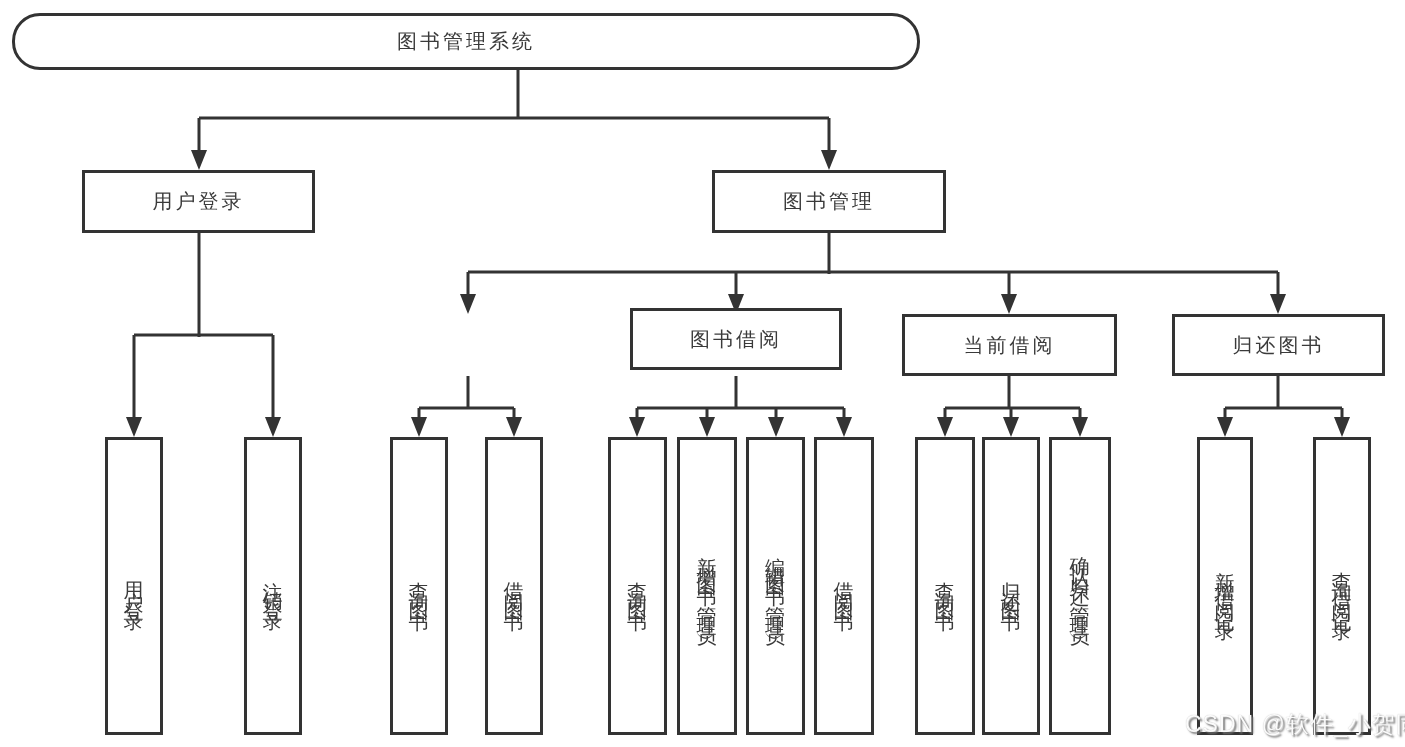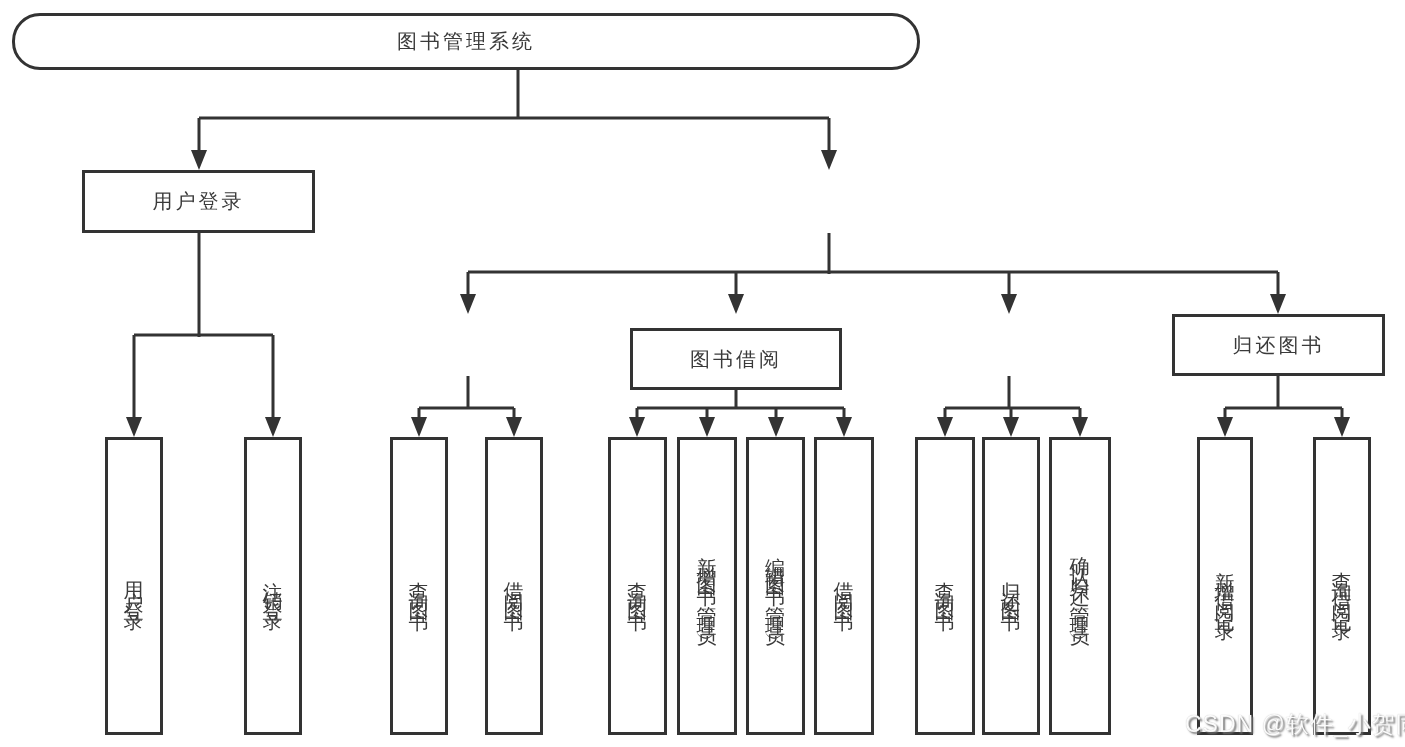--- a/index.html
+++ b/index.html
@@ -42,21 +42,21 @@
     letter-spacing:1px;
     white-space:nowrap;
     color:rgba(255,255,255,0.95);
     text-shadow:2px 2px 2px rgba(110,110,110,0.95), 0 0 1px rgba(150,150,150,0.7);
   }
   
   .n-root{left:12px;top:13px;width:908px;height:57px;border-radius:28px;}
   .n-l2a{left:82px;top:170px;width:233px;height:63px;}
   .n-l2b{left:712px;top:170px;width:234px;height:63px;}
   .n-l3a{left:362px;top:314px;width:211px;height:62px;}
-  .n-l3b{left:630px;top:328px;width:212px;height:62px;text-align:center;}
+  .n-l3b{left:630px;top:308px;width:212px;height:62px;text-align:center;}
   .n-l3c{left:902px;top:314px;width:215px;height:62px;}
   .n-l3d{left:1172px;top:314px;width:213px;height:62px;}
   .leaf{top:437px;height:298px;}
   .n-L1{left:105px;width:58px;}
   .n-L2{left:244px;width:58px;}
   .n-A1{left:390px;width:58px;}
   .n-A2{left:485px;width:58px;}
   .n-B1{left:608px;width:59px;}
   .n-B2{left:677px;width:60px;}
   .n-B3{left:746px;width:59px;}
@@ -108,23 +108,29 @@
     </g>
   </svg>
 
   <div class="node h n-root">
     <span class="label">图书管理系统</span>
   </div>
 
   <div class="node h n-l2a">
     <span class="label">用户登录</span>
   </div>
+  <div class="node h n-l2b">
+    <span class="label">图书管理</span>
+  </div>
 
   <div class="node h n-l3b">
     <span class="label">图书借阅</span>
+  </div>
+  <div class="node h n-l3c">
+    <span class="label">当前借阅</span>
   </div>
   <div class="node h n-l3d">
     <span class="label">归还图书</span>
   </div>
 
   <div class="node v leaf n-L1">
     <span class="label">用户登录</span>
   </div>
   <div class="node v leaf n-L2">
     <span class="label">注销登录</span>

